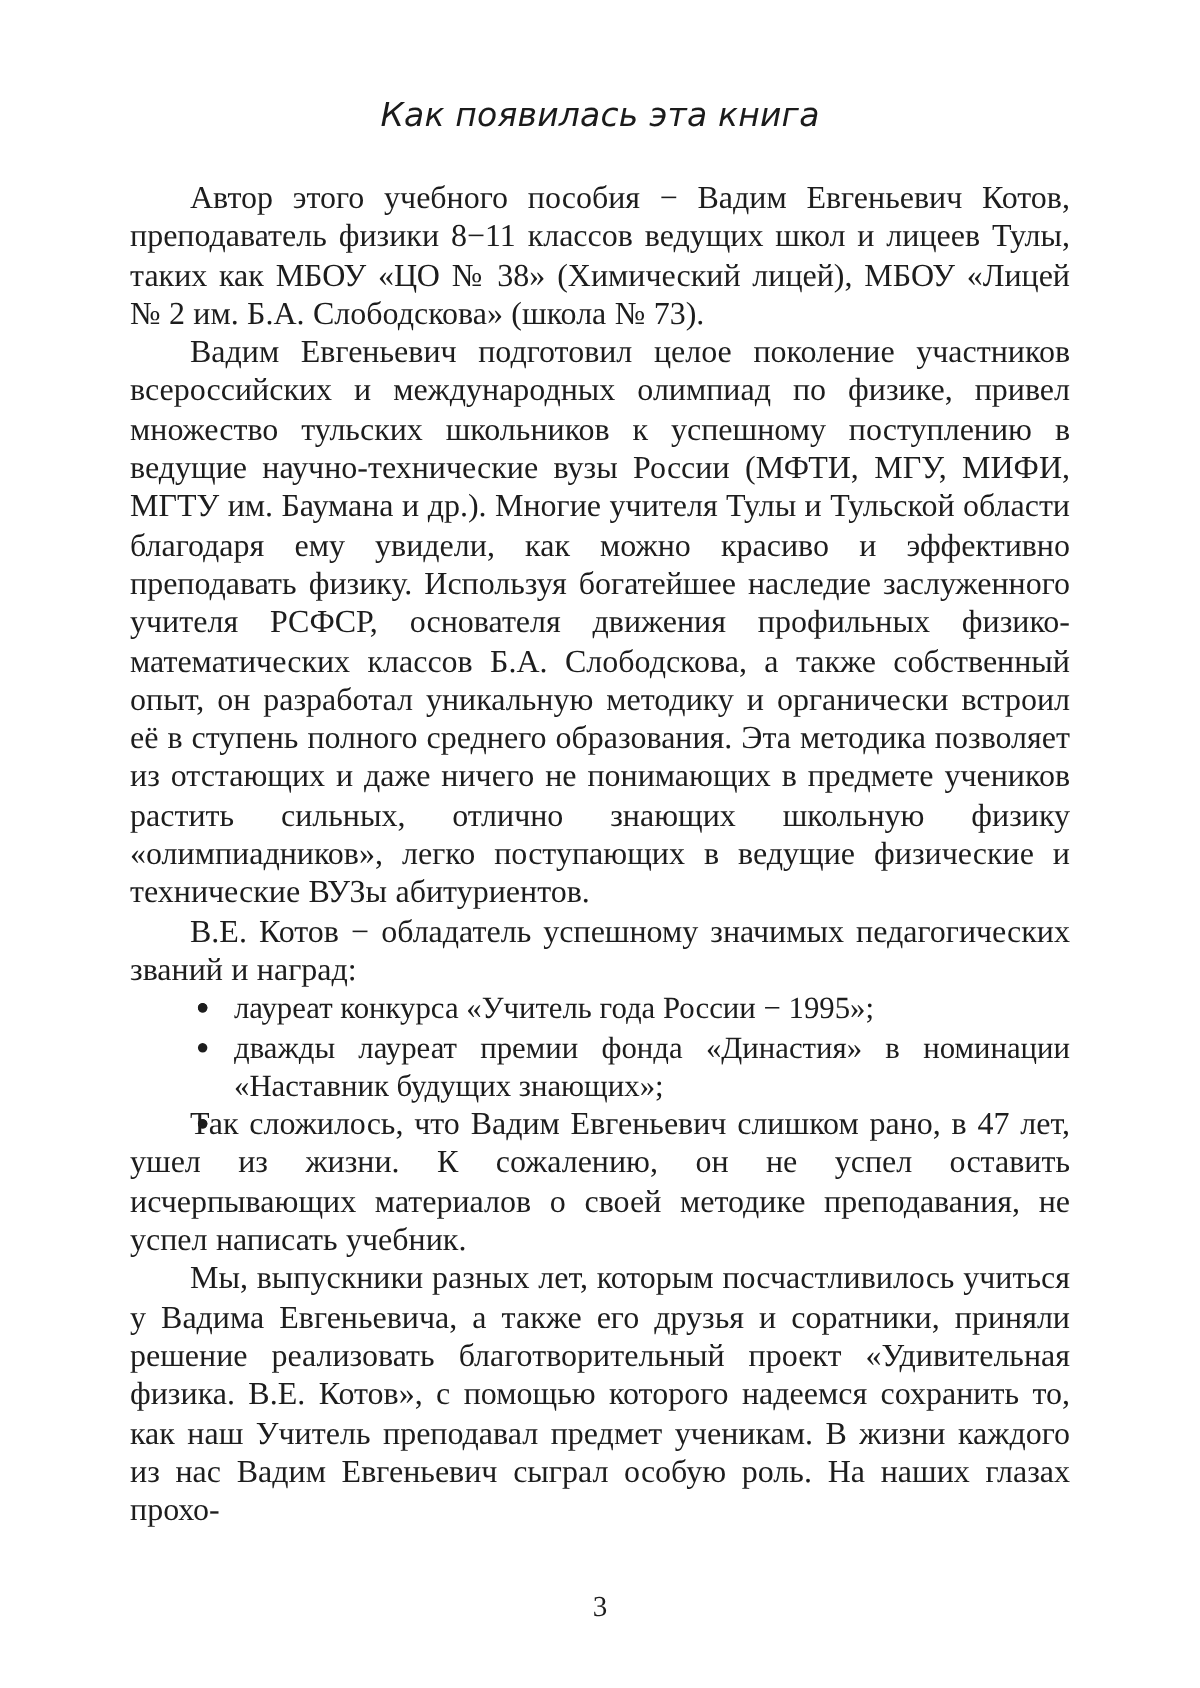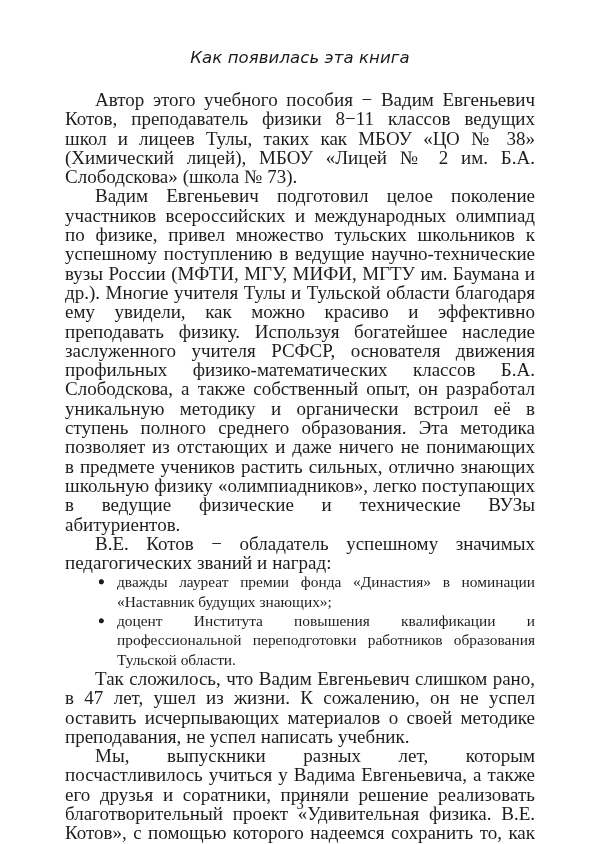--- a/index.html
+++ b/index.html
@@ -34,21 +34,21 @@
     font-weight: normal;
     font-style: italic;
     font-size: 16.5px;
     letter-spacing: 0.1px;
     text-align: center;
     color: #1b1b1b;
     margin: 0 0 22px 0;
     line-height: 20px;
   }
   .body-text {
-    font-size: 19px;
+    font-size: 16px;
     line-height: 19.3px;
     text-align: justify;
     text-justify: inter-word;
     text-indent: 30px;
     margin: 0;
     color: #1d1d1d;
     hyphens: manual;
     word-spacing: 0.2px;
   }
   ul.award-list {
@@ -99,31 +99,31 @@
     <p class="body-text">Вадим Евгеньевич подготовил целое поколение участников всероссийских и международных олимпиад по физике, привел множество тульских школьников к успешному поступлению в ведущие научно-технические вузы России (МФТИ, МГУ, МИФИ, МГТУ им. Баумана и др.). Многие учителя Тулы и Тульской области благодаря ему увидели, как можно красиво и эффективно преподавать физику. Используя богатейшее наследие заслуженного учителя РСФСР, основателя движения профильных физико-математических классов Б.А. Слободскова, а также собственный опыт, он разработал уникальную методику и органически встроил её в ступень полного среднего образования. Эта методика позволяет из отстающих и даже ничего не понимающих в предмете учеников растить сильных, отлично знающих школьную физику «олимпиадников», легко поступающих в ведущие физические и технические ВУЗы абитуриентов.</p>
 
     <p class="body-text">В.Е. Котов − обладатель успешному значимых педагогических званий и наград:</p>
 
     <ul class="award-list">
       <li>
         <span class="bullet-marker">●</span>
       </li>
       <li>
         <span class="bullet-marker">●</span>
+        <span>лауреат конкурса «Учитель года России − 1995»;</span>
       </li>
       <li>
         <span class="bullet-marker">●</span>
         <span>дважды лауреат премии фонда «Династия» в номинации «Наставник будущих знающих»;</span>
       </li>
       <li>
         <span class="bullet-marker">●</span>
       </li>
       <li>
         <span class="bullet-marker">●</span>
-        <span>доцент Института повышения квалификации и профессиональной переподготовки работников образования Тульской области.</span>
       </li>
     </ul>
 
     <p class="body-text">Так сложилось, что Вадим Евгеньевич слишком рано, в 47 лет, ушел из жизни. К сожалению, он не успел оставить исчерпывающих материалов о своей методике преподавания, не успел написать учебник.</p>
 
     <p class="body-text">Мы, выпускники разных лет, которым посчастливилось учиться у Вадима Евгеньевича, а также его друзья и соратники, приняли решение реализовать благотворительный проект «Удивительная физика. В.Е. Котов», с помощью которого надеемся сохранить то, как наш Учитель преподавал предмет ученикам. В жизни каждого из нас Вадим Евгеньевич сыграл особую роль. На наших глазах прохо-</p>
 
   </div>
 
   <div class="page-number">3</div>

